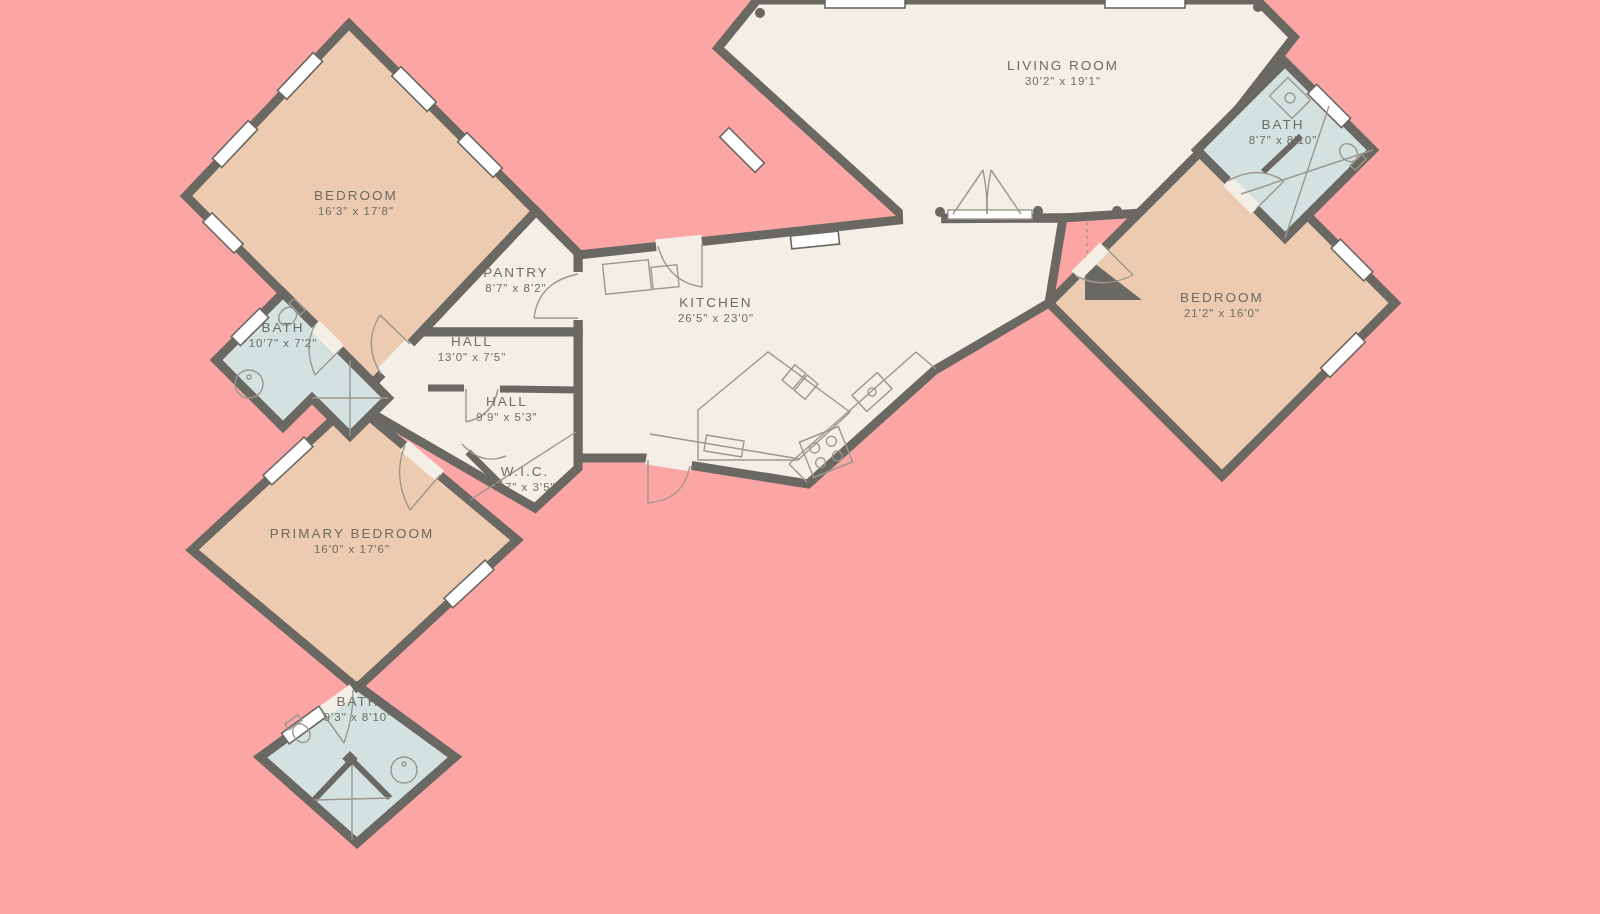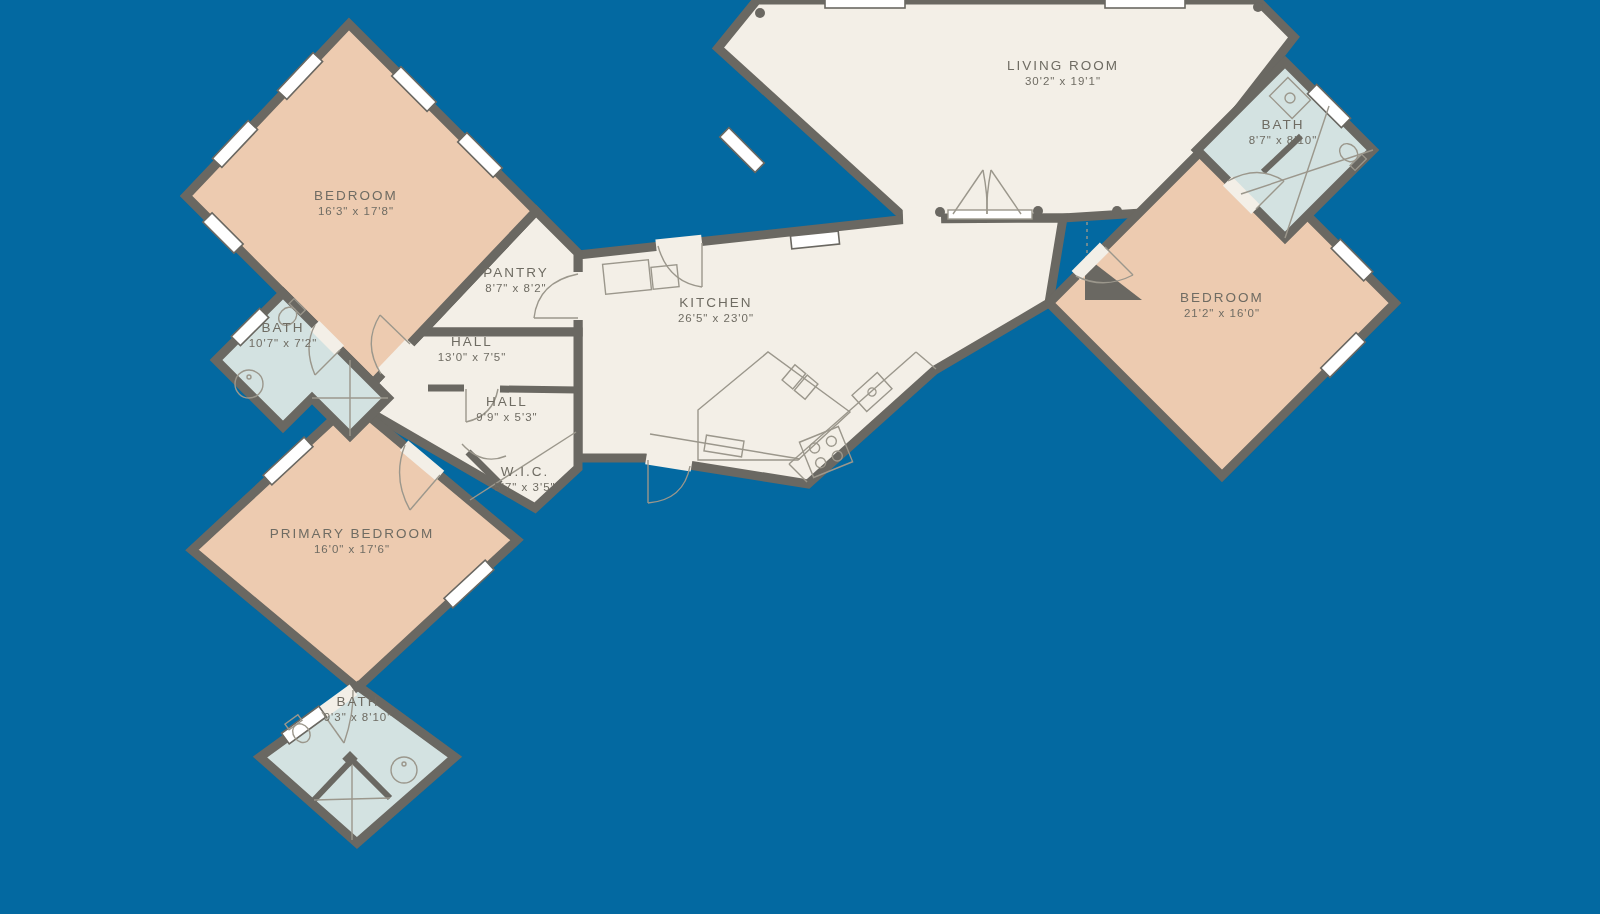--- a/index.html
+++ b/index.html
@@ -1,16 +1,16 @@
 <!DOCTYPE html>
 <html><head>
 <meta charset="utf-8">
 <style>
   html,body{margin:0;padding:0;background:#ffffff;}
-  .stage{position:relative;width:1600px;height:914px;background:#0369a1;overflow:hidden;
+  .stage{position:relative;width:1600px;height:914px;background:#fca5a5;overflow:hidden;
          font-family:"Liberation Sans", sans-serif;}
   svg{display:block}
   .floor{fill:#f3efe7;stroke:#6a6862;stroke-width:9;stroke-linejoin:miter;}
   .bedroom{fill:#edcbb0;stroke:#6a6862;stroke-width:9;stroke-linejoin:miter;}
   .bath{fill:#d3e2e1;stroke:#6a6862;stroke-width:9;stroke-linejoin:miter;}
   .win{fill:#ffffff;stroke:#6a6862;stroke-width:1.6;}
   .gap{fill:#f3efe7;stroke:none;}
   .thin{fill:none;stroke:#9b978c;stroke-width:1.4;}
   .thinfill{fill:#ffffff;stroke:#9b978c;stroke-width:1.4;}
   .wallline{fill:none;stroke:#6a6862;stroke-width:7;stroke-linecap:butt;}

